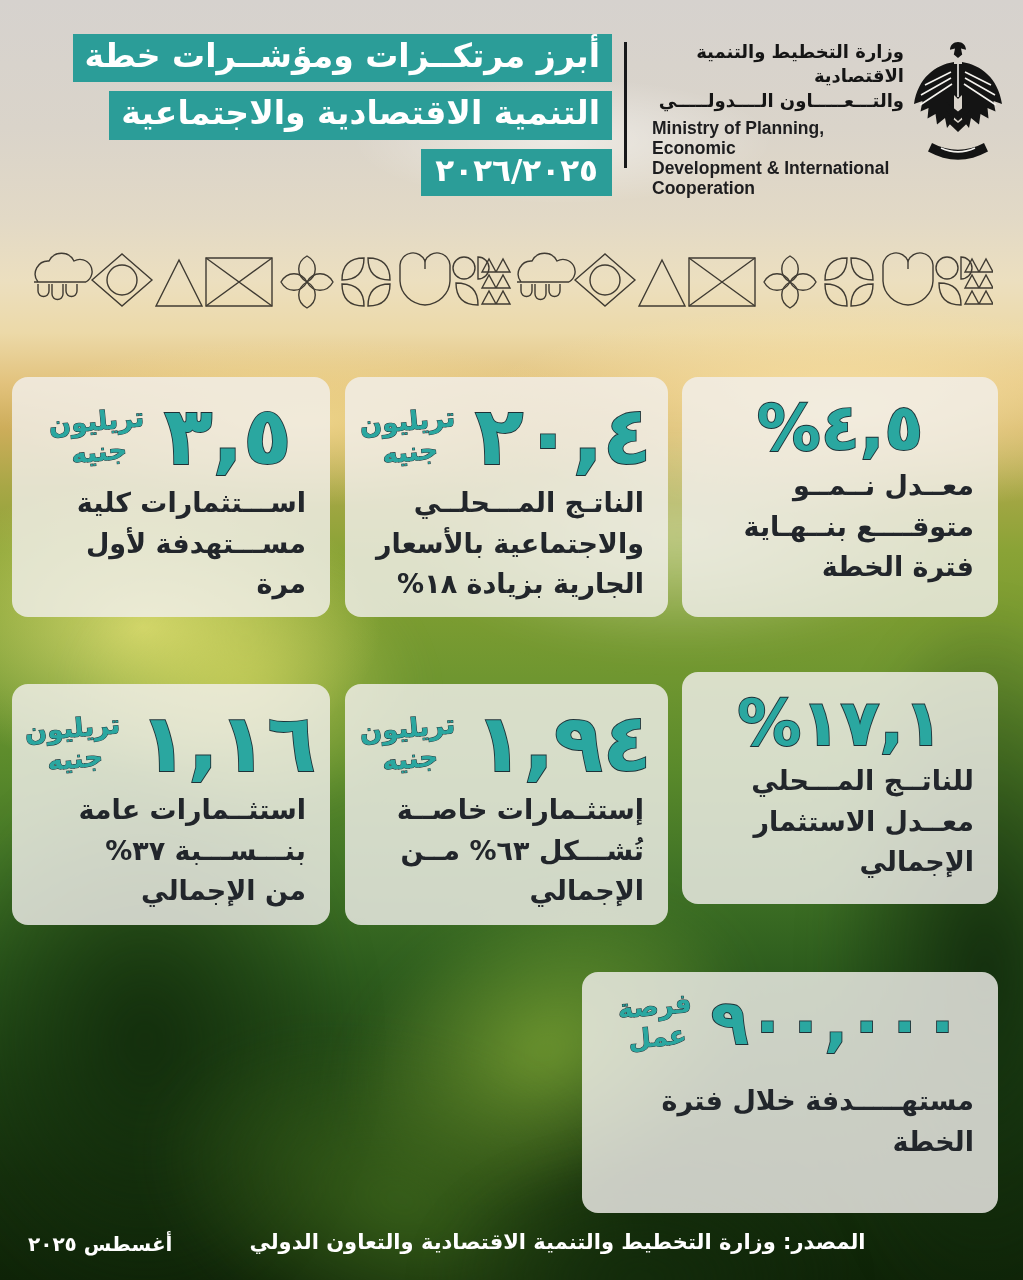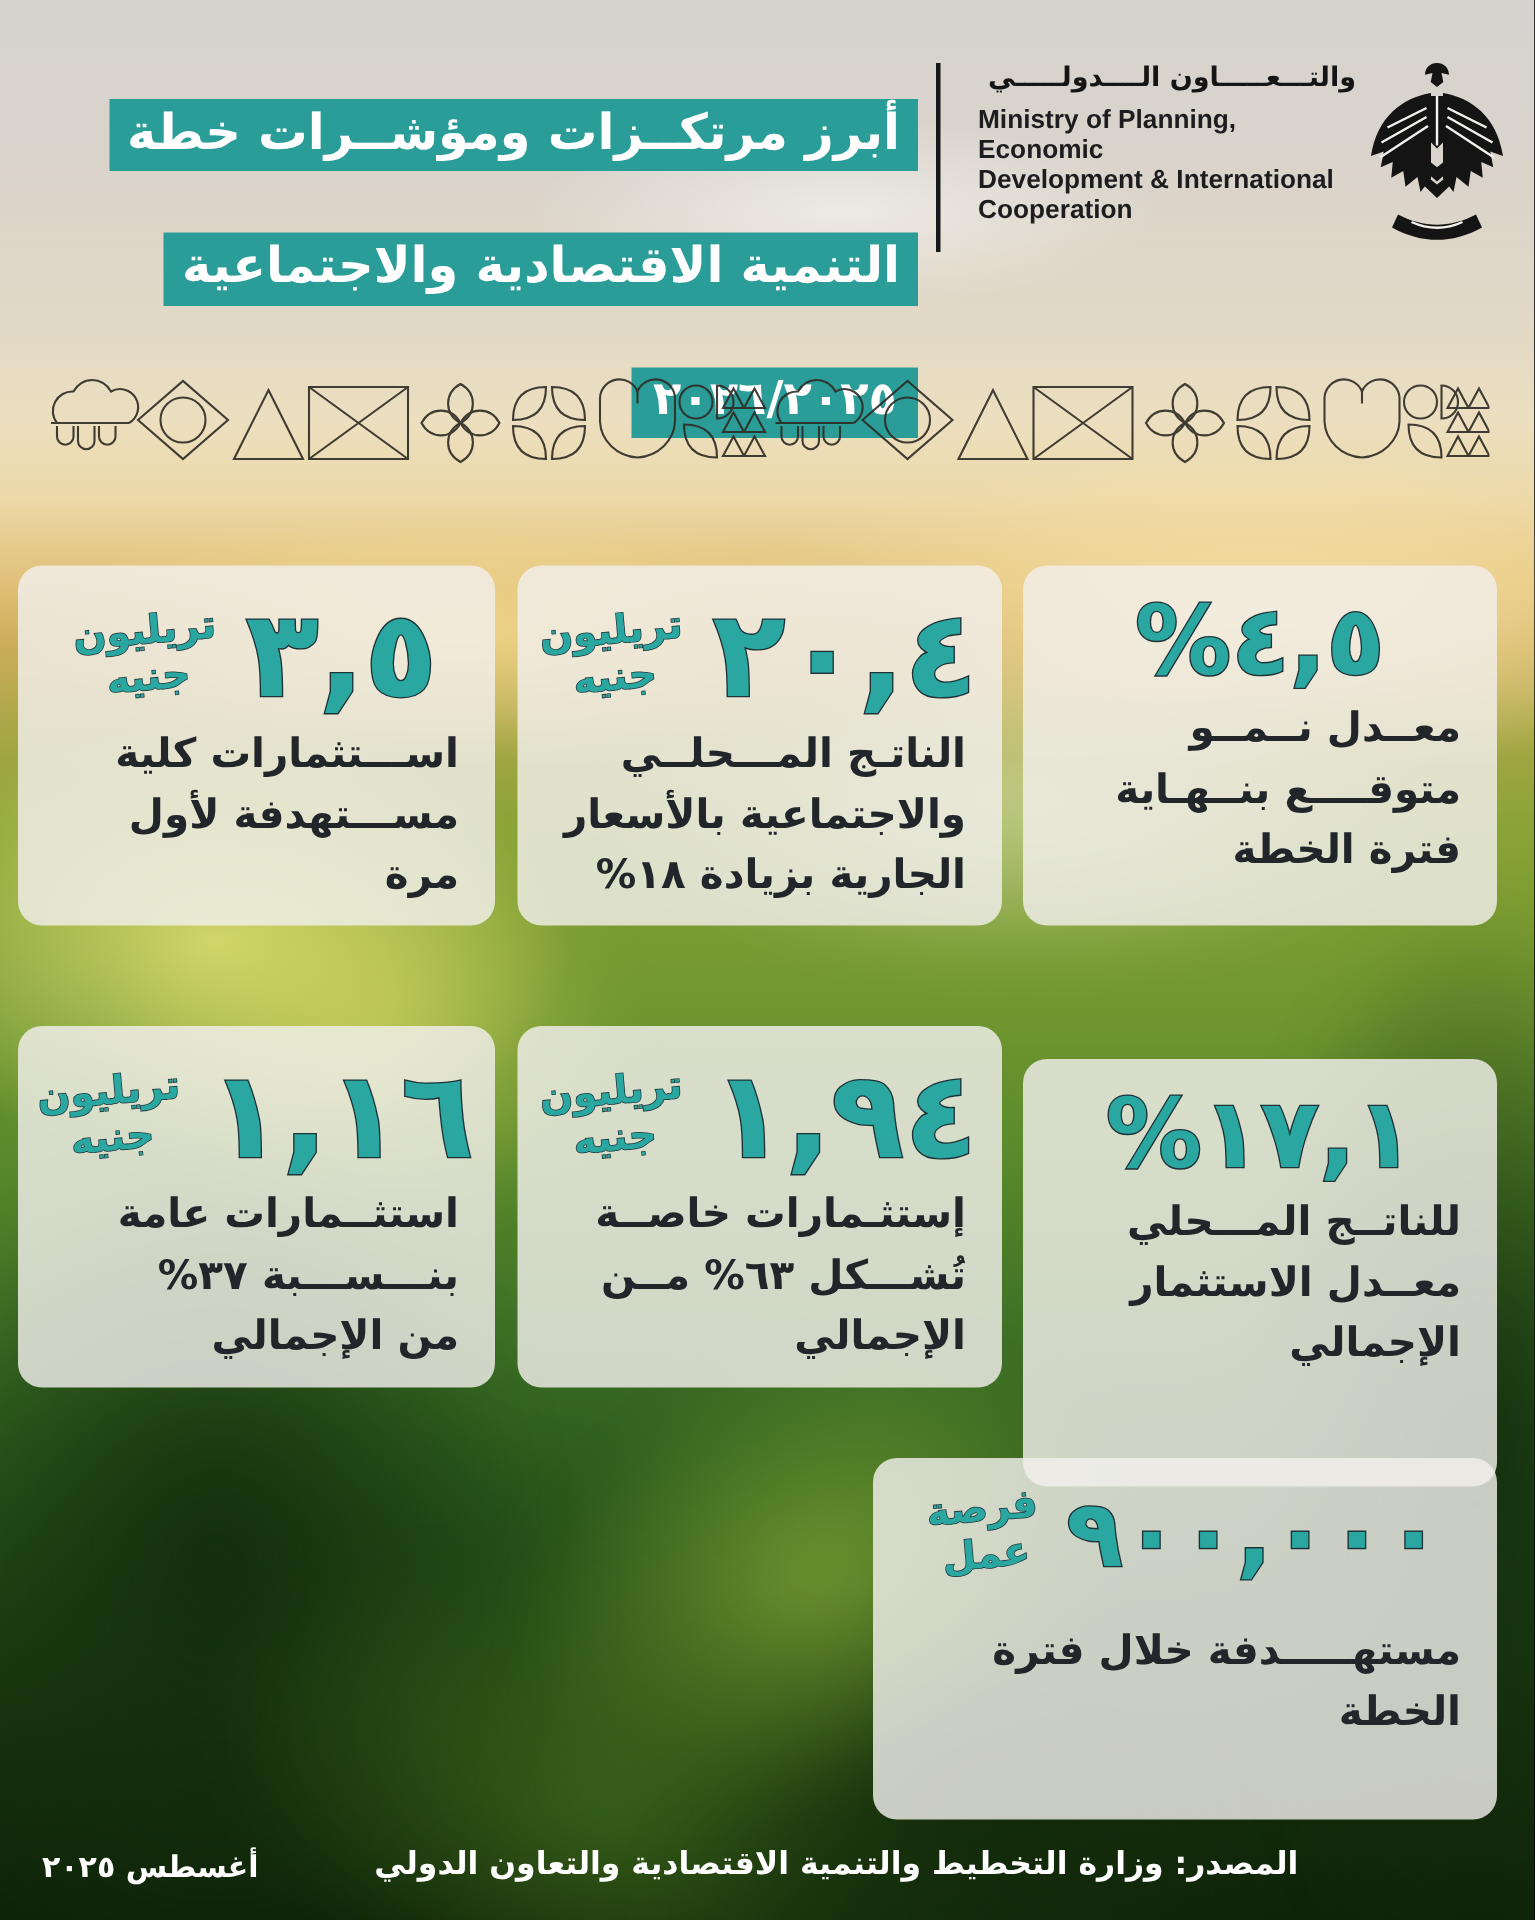--- a/index.html
+++ b/index.html
@@ -23,21 +23,21 @@
   .b2{left:820px;top:600px;width:330px;height:740px;background:radial-gradient(closest-side,rgba(16,40,12,.9),rgba(16,40,12,0));}
   .b3{left:330px;top:900px;width:430px;height:300px;background:radial-gradient(closest-side,rgba(150,190,60,.65),rgba(150,190,60,0));transform:rotate(-25deg);}
   .b4{left:70px;top:560px;width:350px;height:260px;background:radial-gradient(closest-side,rgba(232,226,102,.55),rgba(232,226,102,0));}
   .b5{left:410px;top:420px;width:540px;height:230px;background:radial-gradient(closest-side,rgba(255,252,235,.45),rgba(255,252,235,0));}
   .b6{left:140px;top:1040px;width:520px;height:320px;background:radial-gradient(closest-side,rgba(80,130,35,.6),rgba(80,130,35,0));transform:rotate(18deg);}
   .b7{left:430px;top:1150px;width:420px;height:260px;background:radial-gradient(closest-side,rgba(20,45,12,.85),rgba(20,45,12,0));}
   
   .title-wrap{position:absolute;top:34px;right:411px;display:flex;flex-direction:column;
               align-items:flex-start;direction:rtl;}
   .title-strip{width:max-content;background:var(--teal,#2B9D98);color:#fff;font-weight:bold;
-               font-size:33px;line-height:1.22;padding:2px 12px 6px;margin-bottom:9px;margin-top:32px;}
+               font-size:33px;line-height:1.22;padding:2px 12px 6px;margin-bottom:9px;}
   .title-strip.date{font-size:31px;padding:3px 14px 7px;}
   .divider{position:absolute;left:624px;top:42px;width:3px;height:126px;background:#17181a;}
   .logo-block{position:absolute;left:652px;top:40px;width:356px;display:flex;direction:ltr;align-items:flex-start;}
   .logo-text{width:252px;}
   .logo-ar{direction:rtl;text-align:right;font-size:18px;font-weight:bold;color:#151515;line-height:1.35;}
   .logo-en{direction:ltr;text-align:left;font-family:"Liberation Sans","DejaVu Sans",sans-serif;
            font-size:17.5px;font-weight:bold;color:#1d1d1f;line-height:1.14;margin-top:6px;}
   .eagle{width:100px;height:130px;margin-left:4px;}
   
   .pattern{position:absolute;left:30px;top:247px;width:963px;height:66px;opacity:.9;}
@@ -79,20 +79,21 @@
     <div class="title-strip">أبرز مرتكــزات ومؤشــرات خطة</div>
     <div class="title-strip">التنمية الاقتصادية والاجتماعية</div>
     <div class="title-strip date">٢٠٢٦/٢٠٢٥</div>
   </div>
 
   <div class="divider"></div>
 
   <div class="logo-block">
     <div class="logo-text">
       <div class="logo-ar">
+        <div>وزارة التخطيط والتنمية الاقتصادية</div>
         <div>والتـــعـــــاون الــــدولـــــي</div>
       </div>
       <div class="logo-en">
         <div>Ministry of Planning, Economic</div>
         <div>Development &amp; International</div>
         <div>Cooperation</div>
       </div>
     </div>
     <svg class="eagle" viewBox="0 0 100 130">
       <g fill="#141414">
@@ -182,21 +183,21 @@
         <div>جنيه</div>
       </div>
     </div>
     <div class="desc">
       <div class="dl">اســـتثمارات كلية</div>
       <div class="dl">مســـتهدفة لأول</div>
       <div class="dl">مرة</div>
     </div>
   </div>
 
-  <div class="card" style="left:682px;top:706px;width:316px;height:285px">
+  <div class="card" style="left:682px;top:672px;width:316px;height:232px">
     <div class="value-row">
       <div class="value pct">١٧,١%</div>
     </div>
     <div class="desc">
       <div class="dl">للناتــج المـــحلي</div>
       <div class="dl">معــدل الاستثمار</div>
       <div class="dl">الإجمالي</div>
     </div>
   </div>
 

